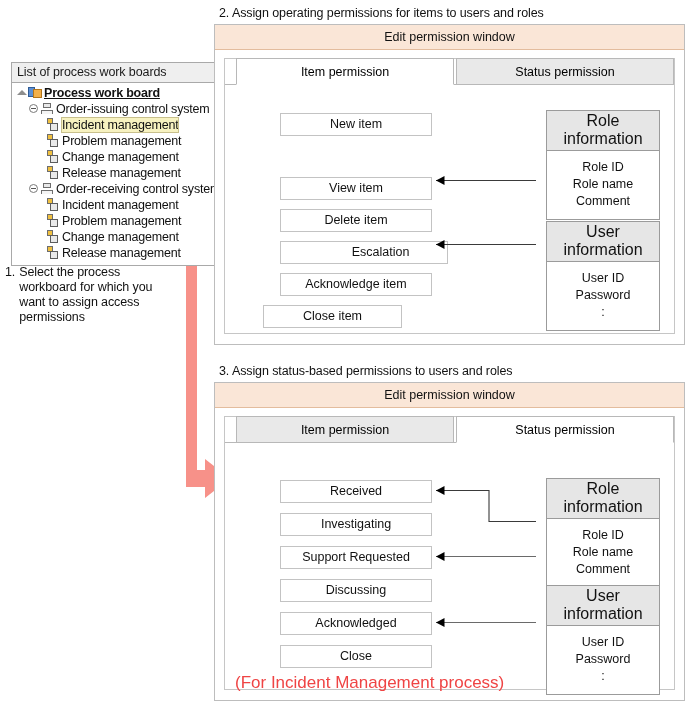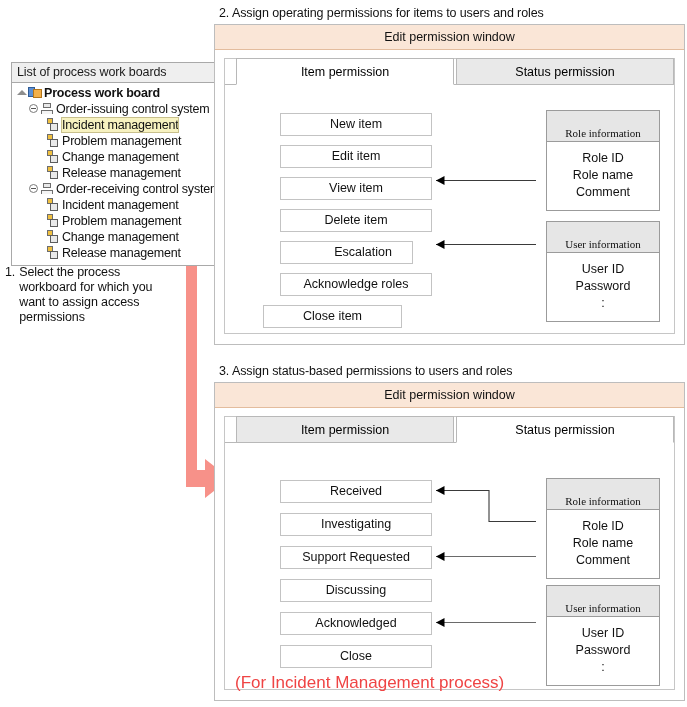--- a/index.html
+++ b/index.html
@@ -137,20 +137,21 @@
   .ic-proc::after {
     content:"";
     position:absolute; left:4px; top:5px;
     width:8px; height:8px;
     background:#e9e9e9;
     border:1px solid #5c5c5c;
     box-sizing:border-box;
   }
   .root-label {
     font-weight: bold;
+    text-decoration: underline;
     padding-right: 2px;
   }
   .sel {
     background: #f7f2c0;
     outline: 1px solid #c8c08c;
   }
 
   
   .step-caption {
     position: absolute;
@@ -230,24 +231,23 @@
     position: absolute;
     box-sizing: border-box;
     width: 114px;
     border: 1px solid #9b9b9b;
     background: #ffffff;
   }
   .infobox-title {
     background: #e6e6e6;
     border-bottom: 1px solid #9b9b9b;
     text-align: center;
-    font-size: 11px;
-    padding: 16px 0 2px 0;
+    font-size: 16px;
+    padding: 1px 0 2px 0;
     color: #111;
-    font-family: Liberation Serif, serif;
   }
   .infobox-body {
     text-align: center;
     font-size: 12.5px;
     line-height: 17px;
     color: #111;
     padding: 8px 0 9px 0;
   }
   .note {
     position: absolute;
@@ -353,25 +353,24 @@
   <div class="win-title">Edit permission window</div>
 
   <div class="win-inner" style="height:276px;">
     <div class="tabbar">
       <div class="tab-underline"></div>
       <div class="tab active" style="left:11px; width:218px;">Item permission</div>
       <div class="tab inactive" style="left:231px; width:218px;">Status permission</div>
     </div>
 
     <div class="btn" style="left:55px; top:54px; width:152px;">New item</div>
-    <div class="btn" style="left:55px; top:86px; width:152px;">Edit item</div>
     <div class="btn" style="left:55px; top:118px; width:152px;">View item</div>
     <div class="btn" style="left:55px; top:150px; width:152px;">Delete item</div>
-    <div class="btn" style="left:55px; top:182px; width:133px;padding-left:33px;">Escalation</div>
-    <div class="btn" style="left:55px; top:214px; width:152px;">Acknowledge roles</div>
+    <div class="btn" style="left:55px; top:182px; width:168px;padding-left:33px;">Escalation</div>
+    <div class="btn" style="left:55px; top:214px; width:152px;">Acknowledge item</div>
     <div class="btn" style="left:38px; top:246px; width:139px;">Close item</div>
 
     <div class="infobox" style="left:321px; top:51px;">
       <div class="infobox-title">Role information</div>
       <div class="infobox-body">
         <div>Role ID</div>
         <div>Role name</div>
         <div>Comment</div>
       </div>
     </div>

